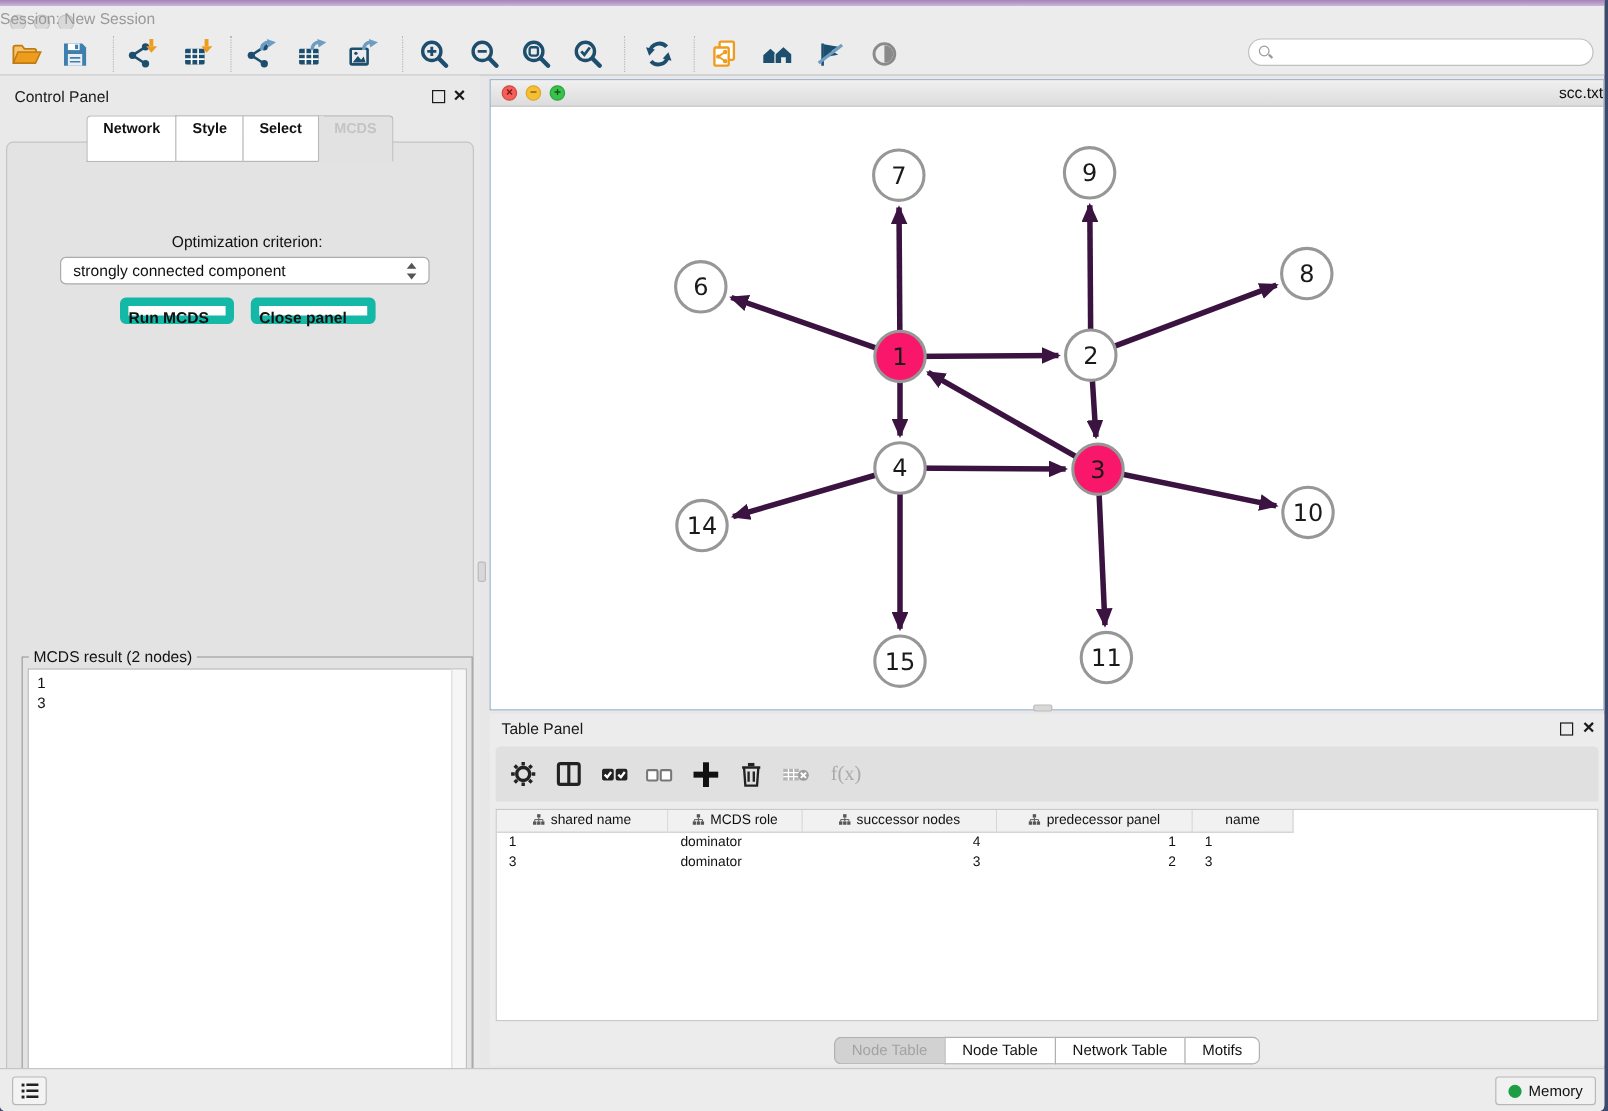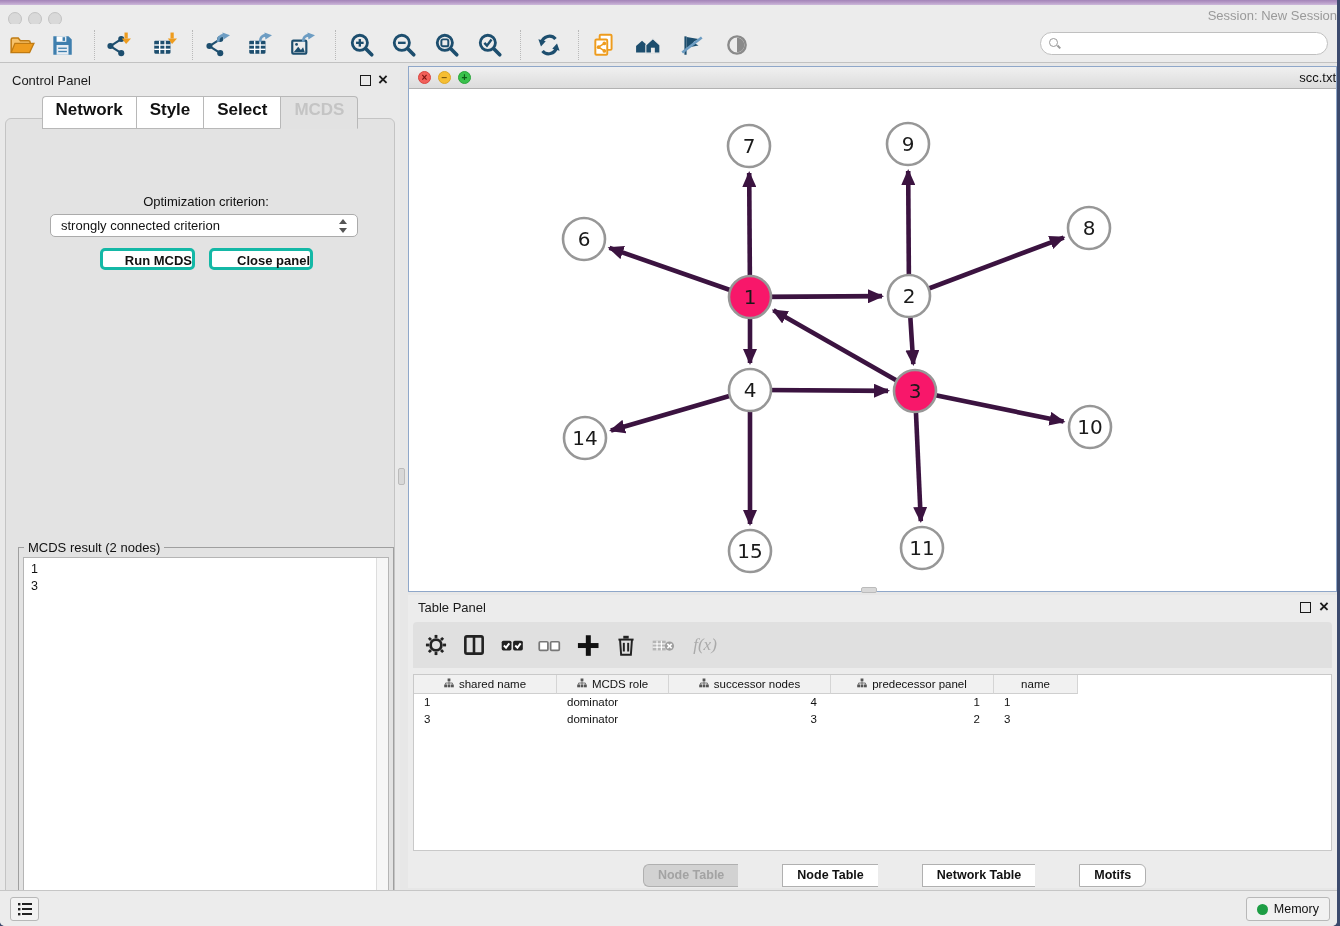--- a/index.html
+++ b/index.html
@@ -4,21 +4,21 @@
 <style>
   * { margin:0; padding:0; box-sizing:border-box; }
   html,body { width:1340px; height:926px; overflow:hidden; }
   body { background:#3c4a6d; font-family:"Liberation Sans", sans-serif; position:relative; }
   .app { position:absolute; left:0; top:0; width:1337px; height:926px; background:#e7e7e7; border-radius:0 0 5px 5px; overflow:hidden; }
 
   
   .purple-strip { position:absolute; left:0; top:0; width:100%; height:5px;
     background:linear-gradient(180deg,#a384b8 0%,#b99ec9 55%,#cdb9da 100%); }
   .titlebar { position:absolute; left:0; top:5px; width:100%; height:19px; background:#ececec; }
-  .title-text { position:absolute; left:0; right:0; top:3px; text-align:right; font-size:13px; color:#9a9a9a; }
+  .title-text { position:absolute; left:0; right:0; top:3px; text-align:left; font-size:13px; color:#9a9a9a; }
   .tl { position:absolute; top:7px; width:14px; height:14px; border-radius:50%; background:#d9d9d9; border:1px solid #c3c3c3; }
 
   
   .toolbar { position:absolute; left:0; top:24px; width:100%; height:39px; background:#ececec; border-bottom:1px solid #c2c2c2; }
   .tb-icon { position:absolute; top:8px; width:26px; height:26px; display:flex; align-items:center; justify-content:center; }
   .tb-sep { position:absolute; top:6px; width:0; height:30px; border-left:1px dotted #b9b9b9; }
   .searchbox { position:absolute; left:1040px; top:8px; width:288px; height:23px; background:#fff; border:1px solid #c0c0c0; border-radius:12px; }
   .search-glyph { position:absolute; left:8px; top:5px; width:9px; height:9px; border:1.5px solid #9a9a9a; border-radius:50%; }
   .search-glyph:after { content:""; position:absolute; left:7px; top:7px; width:4px; height:1.5px; background:#9a9a9a; transform:rotate(45deg); }
   .searchbox input { position:absolute; left:22px; top:1px; width:255px; height:19px; border:none; outline:none; background:transparent; font-size:12px; }
@@ -26,30 +26,30 @@
   
   .cpanel { position:absolute; left:0; top:63px; width:400px; height:827px; background:#e9e9e9; }
   .panel-title { font-size:13px; color:#1a1a1a; }
   .cpanel .panel-title { position:absolute; left:12px; top:10px; }
   .wbtn-float { position:absolute; width:11px; height:11px; border:1.5px solid #1a1a1a; background:transparent; }
   .wbtn-close { position:absolute; font-size:17px; font-weight:900; color:#1a1a1a; line-height:11px; }
   .cpanel .wbtn-float { left:360px; top:12px; }
   .cpanel .wbtn-close { left:378px; top:11px; }
   .cpanel-body { position:absolute; left:5px; top:55px; width:390px; height:828px; background:#e3e3e3; border:1px solid #c4c4c4; border-radius:6px; }
   .tabs-row { position:absolute; left:0; top:33px; width:100%; display:flex; justify-content:center; }
-  .tab { font-size:17px; font-weight:600; color:#111; background:#fff; border:1px solid #b8b8b8; border-right:none; padding:3px 13px 8px; }
+  .tab { font-size:12px; font-weight:600; color:#111; background:#fff; border:1px solid #b8b8b8; border-right:none; padding:3px 13px 20px; }
   .tab:first-child { border-radius:4px 0 0 0; }
   .tab:last-child { border-right:1px solid #b8b8b8; border-radius:0 4px 0 0; }
   .tab.sel { background:#e2e2e2; color:#c4c4c4; border-bottom-color:#e2e2e2; }
   .opt-label { position:absolute; left:0; top:75px; width:400px; text-align:center; font-size:13px; color:#111; }
   .select { position:absolute; left:44px; top:95px; width:308px; height:23px; background:#fff; border:1px solid #ababab; border-radius:5px; font-size:13px; color:#111; line-height:21px; padding-left:10px; }
   .stepper { position:absolute; right:9px; top:4px; width:9px; height:14px; }
   .stepper:before { content:""; position:absolute; left:0; top:0; border-left:4.5px solid transparent; border-right:4.5px solid transparent; border-bottom:5.5px solid #555; }
   .stepper:after { content:""; position:absolute; left:0; bottom:0; border-left:4.5px solid transparent; border-right:4.5px solid transparent; border-top:5.5px solid #555; }
-  .btn { position:absolute; top:129px; height:22px; background:#fff; border:3px solid #14b8a6; border-radius:5px; font-size:13px; font-weight:600; color:#111; text-align:right; line-height:20px; }
+  .btn { position:absolute; top:129px; height:22px; background:#fff; border:7px solid #14b8a6; border-radius:5px; font-size:13px; font-weight:600; color:#111; text-align:left; line-height:20px; }
   .btn-run { left:94px; width:95px; }
   .btn-close { left:203px; width:104px; }
   .result-group { position:absolute; left:12px; top:428px; width:376px; height:382px; border:1px solid #9f9f9f; }
   .result-legend { position:absolute; left:5px; top:-8px; background:#e3e3e3; padding:0 4px; font-size:13px; color:#111; }
   .result-area { position:absolute; left:4px; top:9px; width:366px; height:362px; background:#fff; border:1px solid #b5b5b5; }
   .result-text { position:absolute; left:7px; top:3px; font-size:12.5px; color:#111; line-height:17px; white-space:pre; }
   .result-scroll { position:absolute; right:0; top:0; width:12px; height:100%; background:#f6f6f6; border-left:1px solid #ddd; }
 
   .vsplit-handle { position:absolute; left:398px; top:468px; width:7px; height:17px; background:#d8d8d8; border:1px solid #bbb; border-radius:2px; }
   .hsplit-handle { position:absolute; left:861px; top:587px; width:16px; height:6px; background:#d8d8d8; border:1px solid #bbb; border-radius:2px; }
@@ -72,21 +72,21 @@
   .ttoolbar { position:absolute; left:5px; top:27px; width:919px; height:46px; background:#e0e0e0; border-radius:4px 4px 0 0; }
   .tt-icon { position:absolute; top:10px; width:26px; height:26px; display:flex; align-items:center; justify-content:center; }
   .dtable { position:absolute; left:5px; top:79px; width:919px; height:177px; background:#fff; border:1px solid #c9c9c9; overflow:hidden; }
   .thead { display:flex; height:19px; }
   .th { background:#f1f1f1; border-right:1px solid #d5d5d5; border-bottom:1px solid #cfcfcf; display:flex; align-items:center; justify-content:center; gap:5px; font-size:11.5px; color:#111; }
   .trow { display:flex; height:17px; }
   .td { font-size:11.5px; color:#111; line-height:17px; }
   .td.left { padding-left:10px; text-align:left; }
   .td.right { padding-right:14px; text-align:right; }
   .ttabs { position:absolute; left:0; width:929px; top:269px; display:flex; justify-content:center; }
-  .ttab { font-size:12.5px; font-weight:700; color:#111; background:#fff; border:1px solid #b0b0b0; border-right:none; padding:3px 14px 4px;margin-left:44px; }
+  .ttab { font-size:12.5px; font-weight:400; color:#111; background:#fff; border:1px solid #b0b0b0; border-right:none; padding:3px 14px 4px; }
   .ttab:first-child { border-radius:6px 0 0 6px; }
   .ttab:last-child { border-right:1px solid #b0b0b0; border-radius:0 6px 6px 0; }
   .ttab.sel { background:#d2d2d2; color:#a3a3a3; }
 
   
   .statusbar { position:absolute; left:0; top:890px; width:1337px; height:36px; background:#ececec; border-top:1px solid #c6c6c6; }
   .status-left-btn { position:absolute; left:10px; top:6px; width:29px; height:24px; background:#f3f3f3; border:1px solid #b8b8b8; border-radius:3px; display:flex; align-items:center; justify-content:center; }
   .memory-btn { position:absolute; right:7px; top:6px; height:24px; background:#f1f1f1; border:1px solid #b8b8b8; border-radius:3px; display:flex; align-items:center; padding:0 10px; gap:6px; font-size:12.5px; color:#111; }
   .memory-dot { width:11px; height:11px; border-radius:50%; }
 </style>
@@ -276,21 +276,21 @@
       </div>
     </div>
 
   <div class="cpanel">
     <span class="panel-title">Control Panel</span>
     <span class="wbtn-float"></span>
     <span class="wbtn-close">×</span>
     <div class="cpanel-body">
       <div class="opt-label">Optimization criterion:</div>
       <div class="select">
-        <span>strongly connected criterion</span>
+        <span>strongly connected component</span>
         <span class="stepper"></span>
       </div>
       <div class="btn btn-run">Run MCDS</div>
       <div class="btn btn-close">Close panel</div>
       <div class="result-group">
         <span class="result-legend">MCDS result (2 nodes)</span>
         <div class="result-area">
           <div class="result-text" id="result-text">1
 3</div>
           <div class="result-scroll"></div>
@@ -464,21 +464,21 @@
               <line x1="2.5" y1="14" x2="14.5" y2="14"></line>
             </g>
             <circle cx="18" cy="13" r="4.2" fill="#9e9e9e"></circle>
             <g stroke="#fff" stroke-width="1.5">
               <line x1="16" y1="11" x2="20" y2="15"></line>
               <line x1="20" y1="11" x2="16" y2="15"></line>
             </g>
           </svg>
         </div>
         <div class="tt-icon" style="left: 279px;">
-          <span style="font-family:'Liberation Serif',serif;font-style:italic;font-size:17px;color:#aaa;">f(x)</span>
+          <span style="font-family:'Liberation Serif',serif;font-size:17px;color:#aaa;">f(x)</span>
         </div>
       </div>
     <div class="dtable">
       <div class="thead" id="table-head">
           <div class="th" style="width: 143px; flex: 0 0 143px;">
             <span><svg width="10" height="10" viewBox="0 0 10 10">
                 <rect x="3.6" y="0.5" width="2.8" height="2.8" fill="#555"></rect>
                 <g fill="#555">
                   <rect x="0.2" y="6.5" width="2.8" height="2.8"></rect>
                   <rect x="3.6" y="6.5" width="2.8" height="2.8"></rect>

